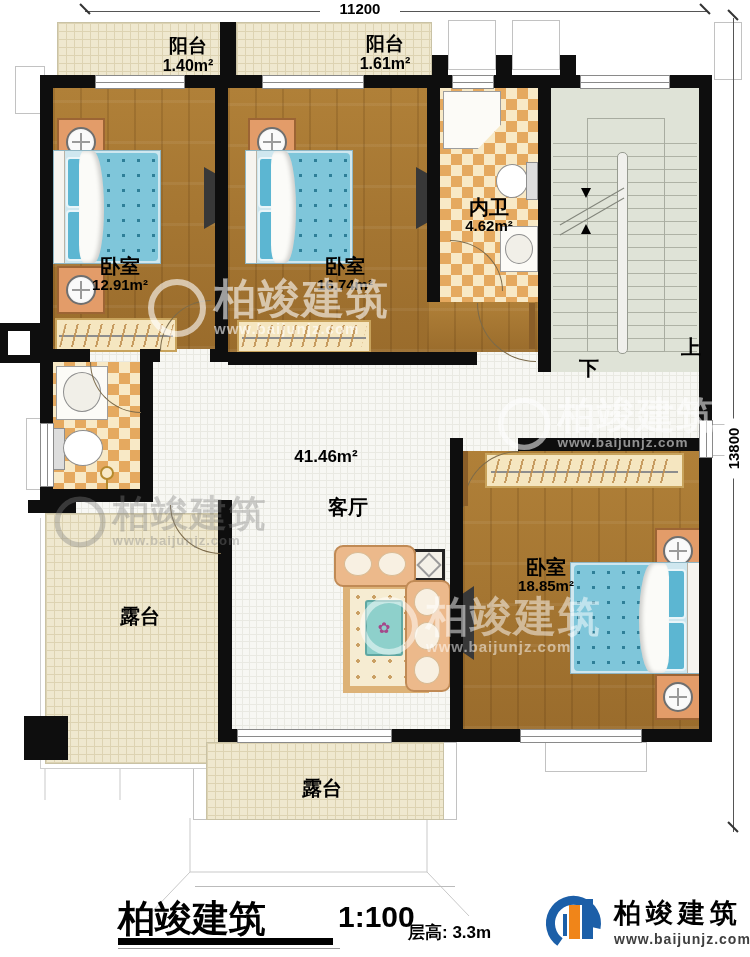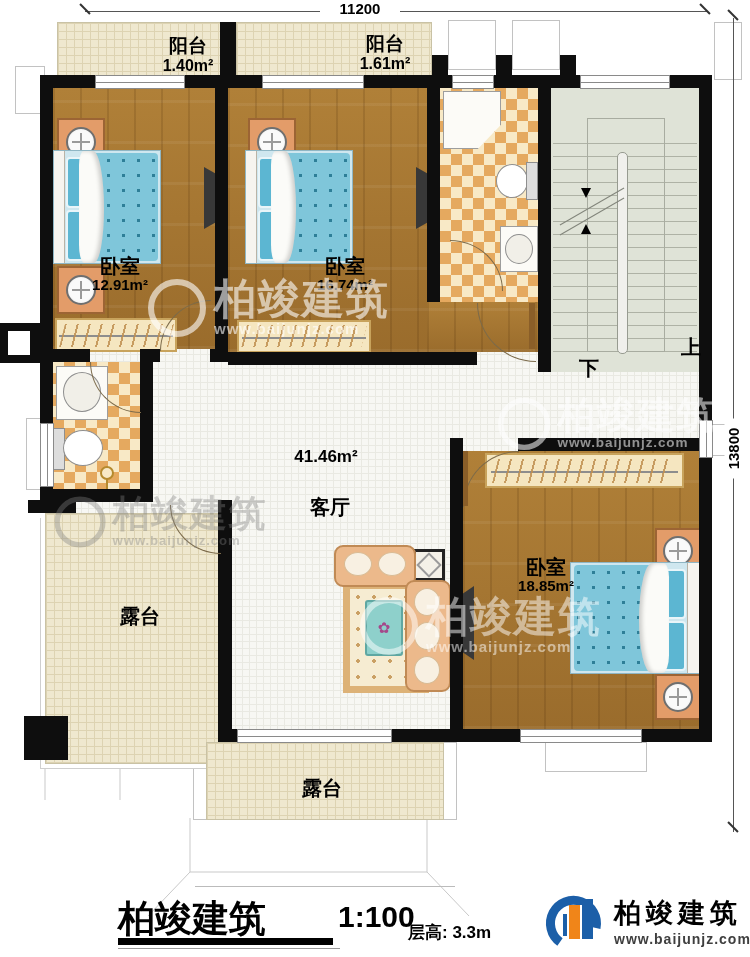--- a/index.html
+++ b/index.html
@@ -259,24 +259,28 @@
     <div class="rarea">1.61m²</div>
     </div>
   <div class="rlabel" style="left:60px;top:255px">
     <div class="rname">卧室</div>
     <div class="rarea">12.91m²</div>
     </div>
   <div class="rlabel" style="left:285px;top:255px">
     <div class="rname">卧室</div>
     <div class="rarea">16.74m²</div>
     </div>
+  <div class="rlabel" style="left:429px;top:196px">
+    <div class="rname">内卫</div>
+    <div class="rarea">4.62m²</div>
+    </div>
   <div class="rlabel" style="left:266px;top:448px">
     <div class="rarea" style="font-size:17px">41.46m²</div>
     </div>
-  <div class="rlabel" style="left:270px;top:496px">
+  <div class="rlabel" style="left:288px;top:496px">
     <div class="rname">客厅</div>
     </div>
   <div class="rlabel" style="left:486px;top:556px">
     <div class="rname">卧室</div>
     <div class="rarea">18.85m²</div>
     </div>
   <div class="rlabel" style="left:80px;top:605px">
     <div class="rname">露台</div>
     </div>
   <div class="rlabel" style="left:262px;top:777px">

